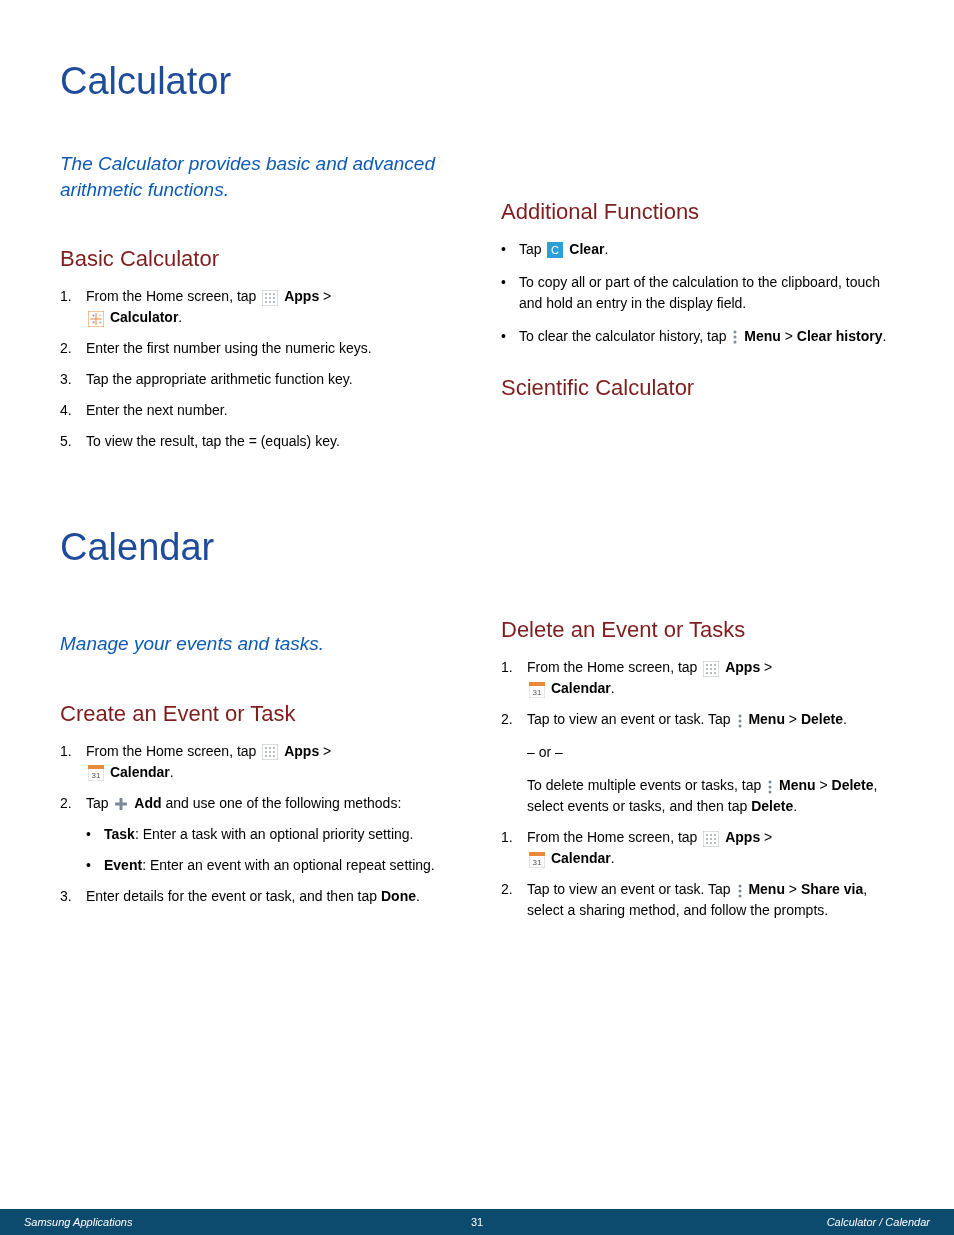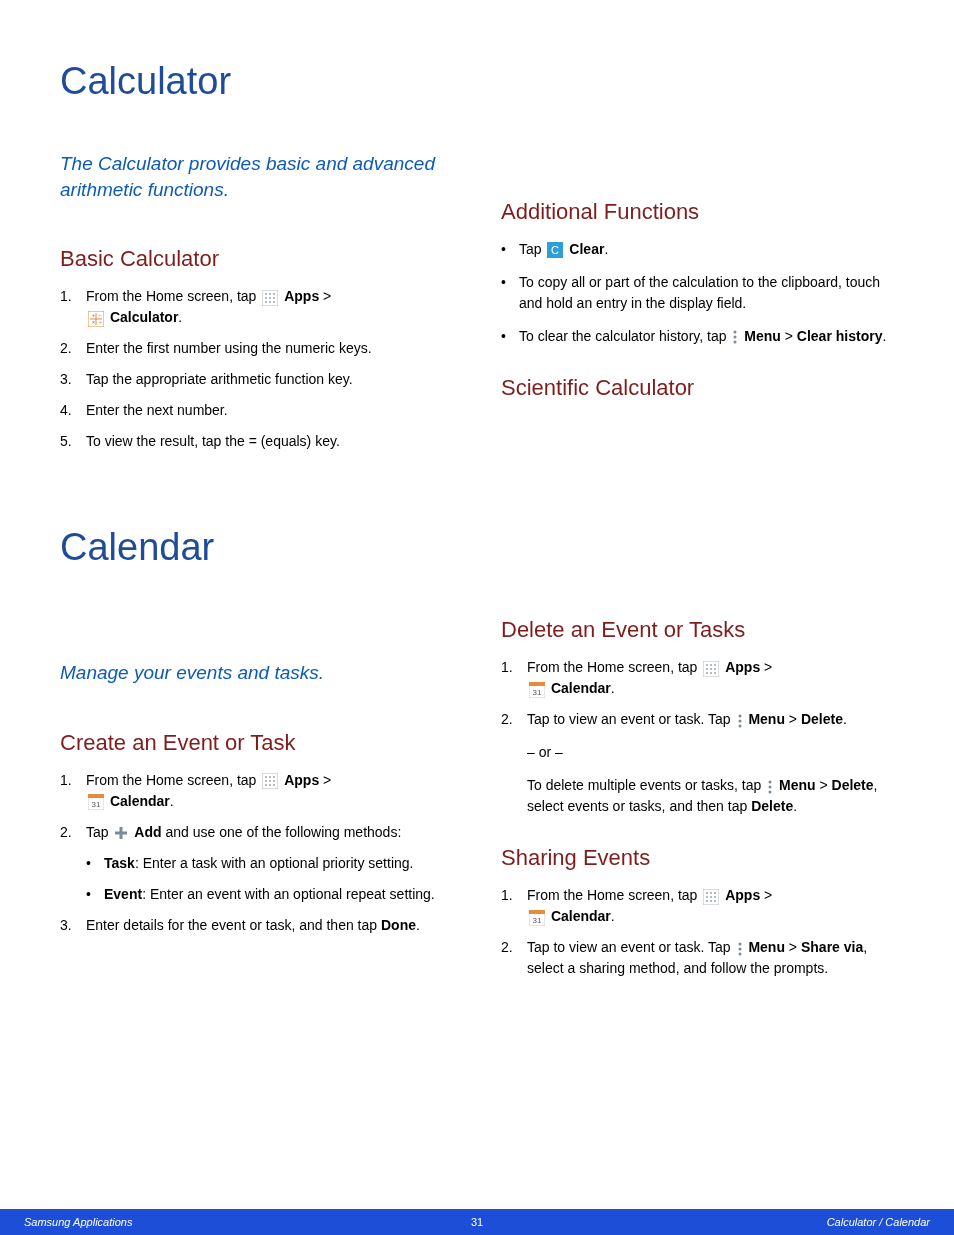--- a/index.html
+++ b/index.html
@@ -111,21 +111,21 @@
   .or-line { margin: 12px 0; }
   .para {
     font-size: 14px;
     line-height: 1.5;
     margin-bottom: 10px;
   }
   .footer {
     position: absolute;
     left: 0; right: 0; bottom: 0;
     height: 26px;
-    background: #1d4ed8;
+    background: #0c4a6e;
     color: #fff;
     display: flex;
     align-items: center;
     justify-content: space-between;
     font-size: 11px;
     font-style: italic;
     padding: 0 24px;
   }
   .footer-center {
     position: absolute;
@@ -292,21 +292,20 @@
       <div class="indent-block or-line">– or –</div>
       <div class="indent-block">
         <span>To delete multiple events or tasks, tap </span><span class="icon"><svg width="6" height="16">
               <circle cx="3" cy="3" r="1.5" fill="#7a8a99"></circle>
               <circle cx="3" cy="8" r="1.5" fill="#7a8a99"></circle>
               <circle cx="3" cy="13" r="1.5" fill="#7a8a99"></circle>
             </svg></span>
         <span class="bold">Menu</span><span> &gt; </span><span class="bold">Delete</span><span>, select events or tasks, and then tap </span><span class="bold">Delete</span><span>.</span>
       </div>
 
-      <h2 class="section-title" style="margin-top:28px">Sharing Events</h2>
       <ol class="steps">
         <li>
           <span>From the Home screen, tap </span><span class="icon"><svg width="16" height="16">
                 <rect x="0" y="0" width="16" height="16" fill="#fff" stroke="#bbb"></rect>
                 <g fill="#9aa4b0">
                   <circle cx="4" cy="4" r="1"></circle>
                   <circle cx="8" cy="4" r="1"></circle>
                   <circle cx="12" cy="4" r="1"></circle>
                   <circle cx="4" cy="8" r="1"></circle>
                   <circle cx="8" cy="8" r="1"></circle>

